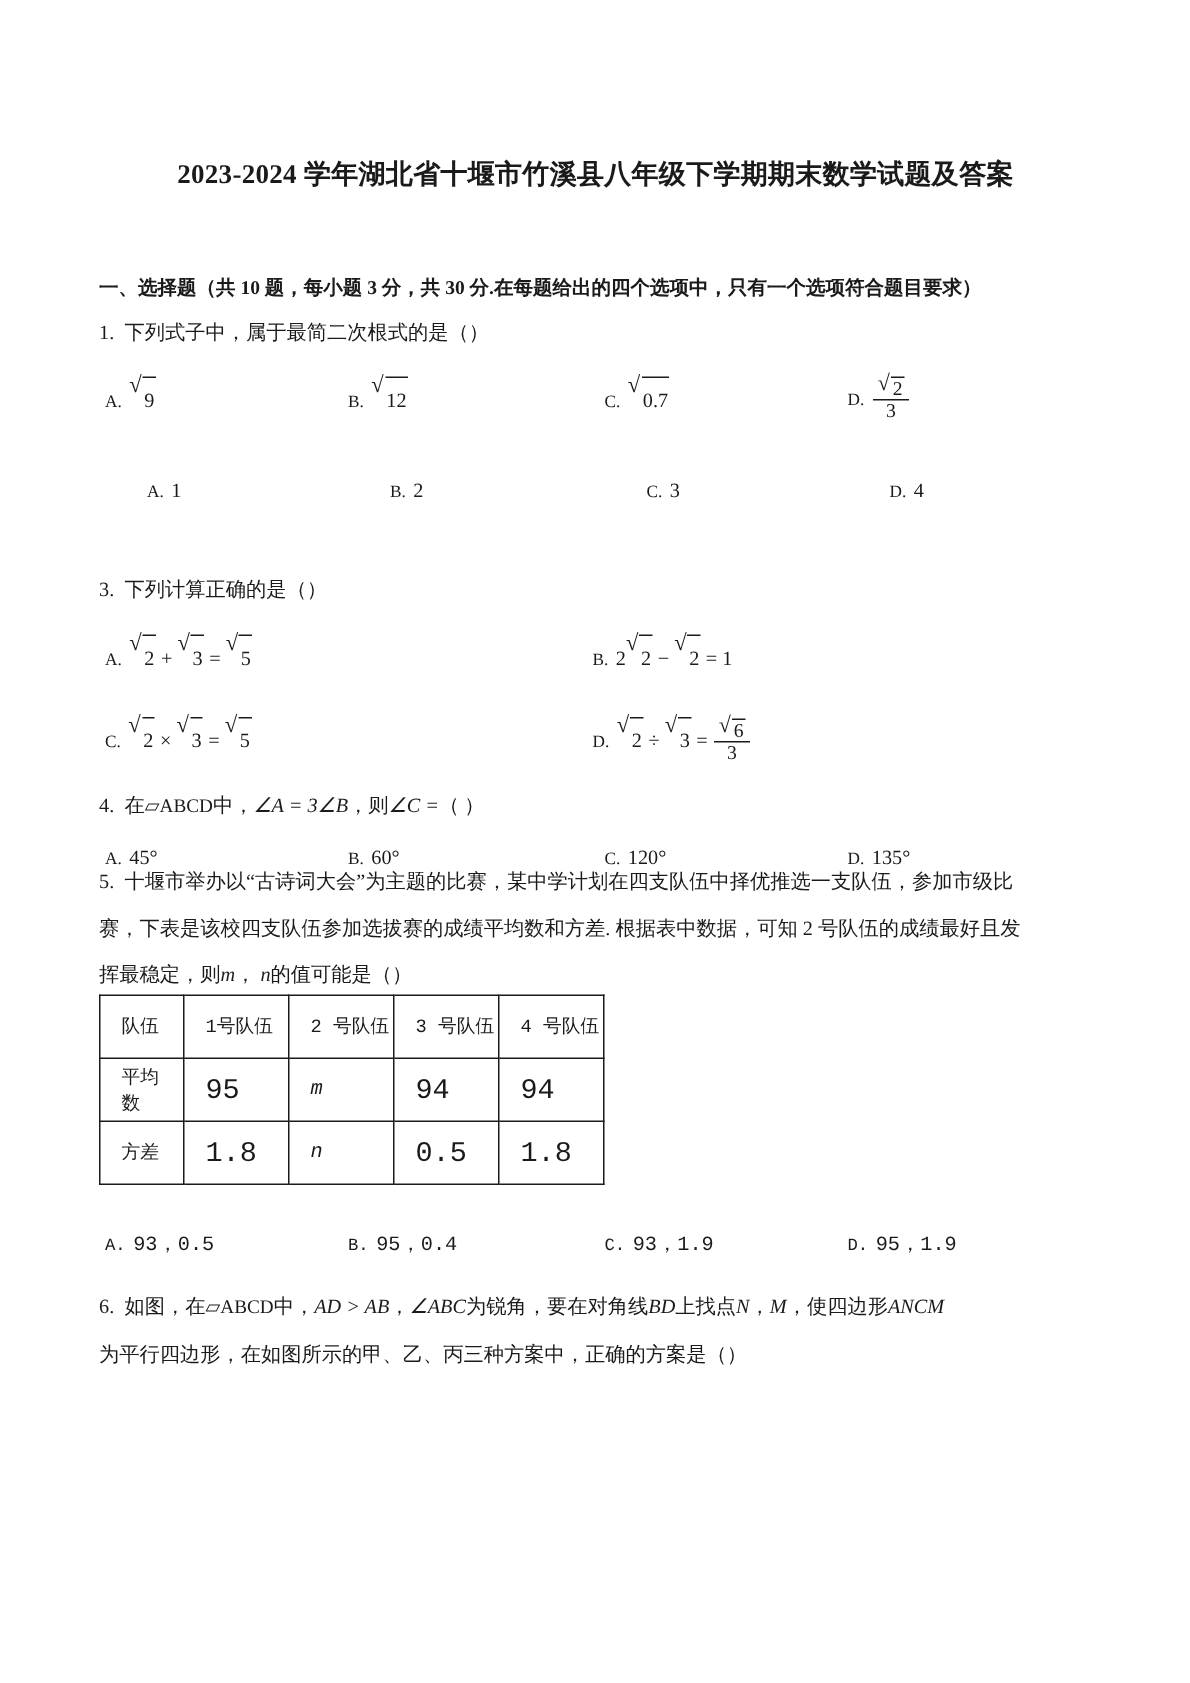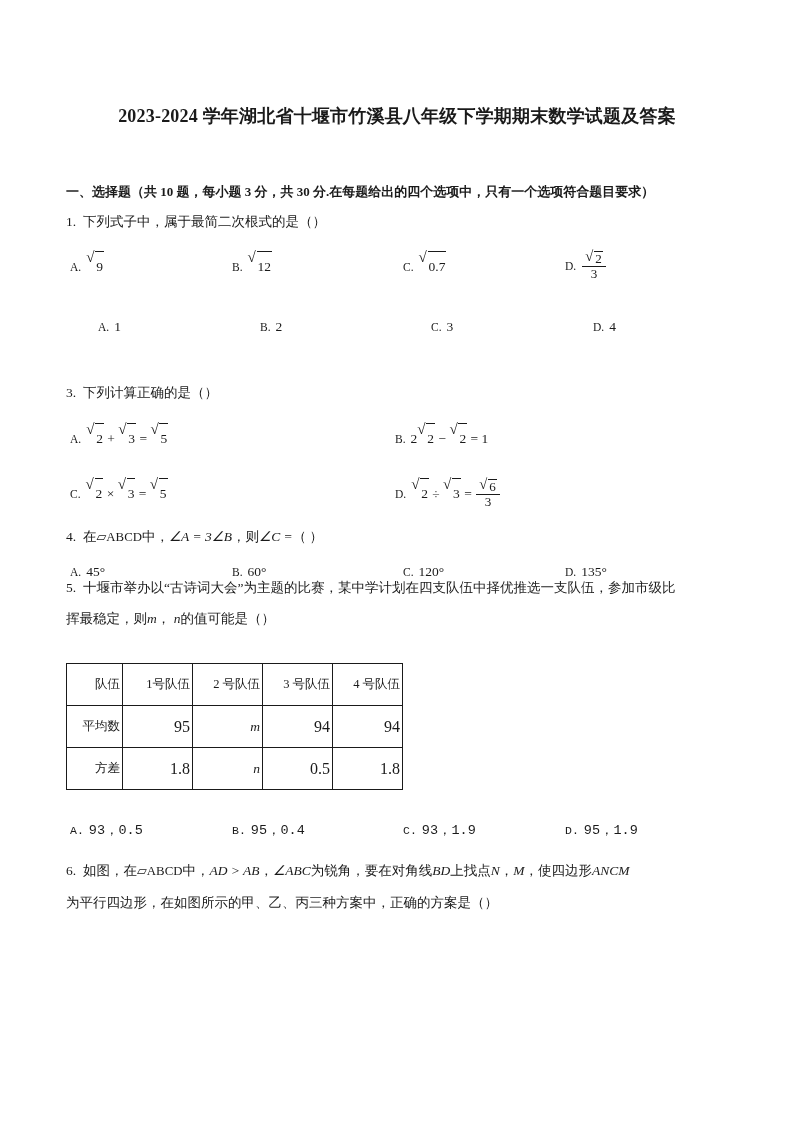--- a/index.html
+++ b/index.html
@@ -139,29 +139,29 @@
     left: 66px;
     top: 663px;
     border-collapse: collapse;
     font-size: 12.5px;
     table-layout: fixed;
     width: 336px;
   }
   .data-table td {
     border: 1px solid #1a1a1a;
     height: 41px;
-    text-align: right;
+    text-align: left;
     vertical-align: middle;
-    padding: 0 2px;
-    font-family: Liberation Serif, serif;
+    padding: 0 14px;
+    font-family: Liberation Mono, monospace;
   }
   .data-table col.c-head { width: 56px; }
   .data-table col.c-team { width: 70px; }
   .data-table td.hdr { font-size: 12.5px; }
-  .data-table td.val { font-size: 16px; }
+  .data-table td.val { font-size: 19px; }
   .data-table td.var { font-size: 13.5px; font-style: italic; }
 
   .nowrap { white-space: nowrap; }
 </style>
 </head>
 <body>
 
 <div class="page">
 
   <div class="doc-title">2023-2024 学年湖北省十堰市竹溪县八年级下学期期末数学试题及答案</div>
@@ -229,20 +229,21 @@
       <div class="opt c1"><span class="lbl">A.</span><span>45°</span></div>
       <div class="opt c2"><span class="lbl">B.</span><span>60°</span></div>
       <div class="opt c3"><span class="lbl">C.</span><span>120°</span></div>
       <div class="opt c4"><span class="lbl">D.</span><span>135°</span></div>
     </div>
   </div>
 
   <div class="q" style="top:572px;">
     <div class="q-stem multi">
       <div><span class="num">5.</span><span>十堰市举办以“古诗词大会”为主题的比赛，某中学计划在四支队伍中择优推选一支队伍，参加市级比</span></div>
+      <div>赛，下表是该校四支队伍参加选拔赛的成绩平均数和方差. 根据表中数据，可知 2 号队伍的成绩最好且发</div>
       <div><span>挥最稳定，则</span><i class="v">m</i><span>，</span>&nbsp;<i class="v">n</i><span>的值可能是（）</span></div>
     </div>
   </div>
 
   <table class="data-table">
     <colgroup>
       <col class="c-head">
         <col class="c-team">
         <col class="c-team">
         <col class="c-team">

